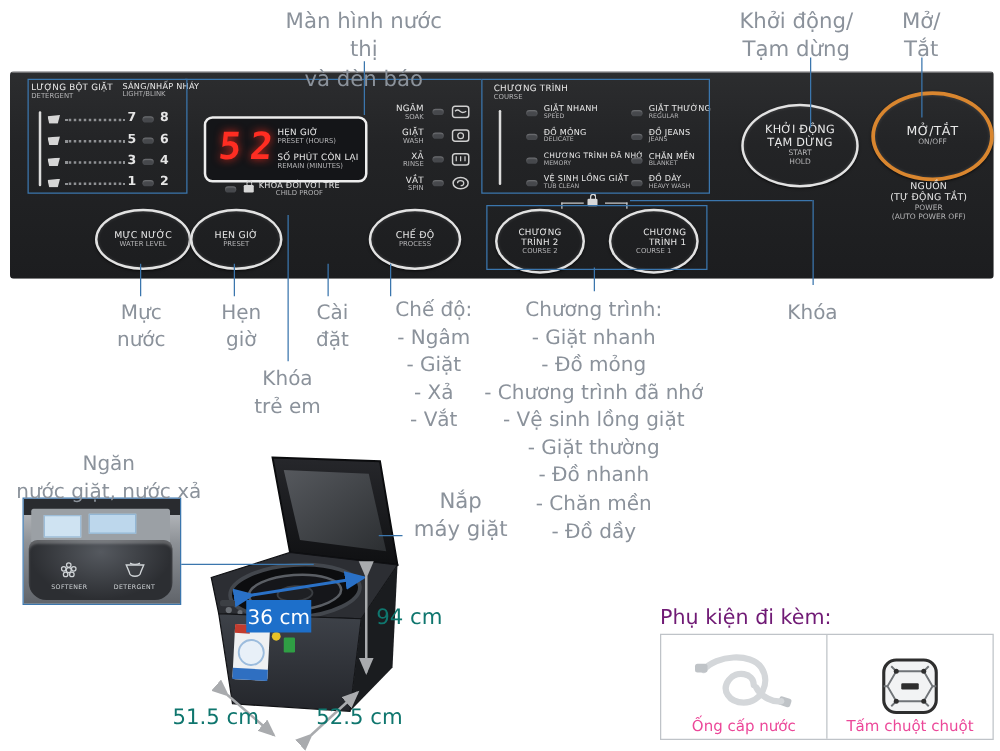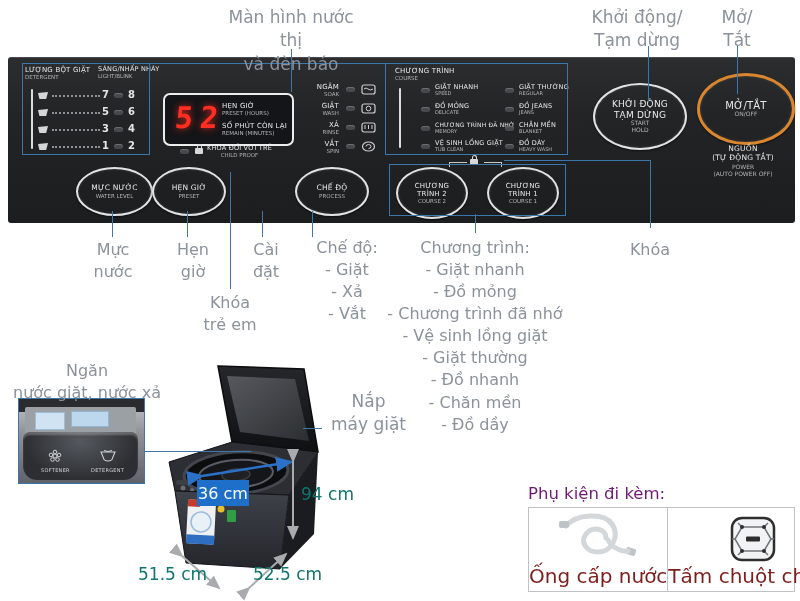--- a/index.html
+++ b/index.html
@@ -54,21 +54,21 @@
   .packet2{position:absolute;left:46px;top:4px;width:36px;height:14px;background:#bdd7ec;border:1px solid #93b6d4}
   .drawer-front{position:absolute;left:4px;top:33px;width:115px;height:48px;border-radius:7px 7px 14px 14px;
        background:radial-gradient(ellipse at 50% 20%,#55595f,#2c2e32 70%);box-shadow:inset 0 3px 2px rgba(255,255,255,.25)}
   .dlabel{font-size:5px;color:#cfd3d6;letter-spacing:.3px;text-align:center}
   
   .acc-title{position:absolute;left:528px;top:484px;font-size:16.5px;color:#701a75;z-index:7}
   .acc-table{position:absolute;left:528px;top:507px;width:267px;height:85px;border:1px solid #bfc3c8;
        display:flex;z-index:7;background:#fff;box-sizing:border-box}
   .acc-cell{flex:1;display:flex;flex-direction:column;align-items:center;justify-content:flex-end;padding-bottom:3px}
   .acc-cell:first-child{border-right:1px solid #bfc3c8}
-  .acc-label{font-size:20px;color:#7f1d1d;white-space:nowrap}
+  .acc-label{font-size:12px;color:#ec4899;white-space:nowrap}
 </style>
 </head>
 <body>
 
 <div class="ann big" style="left:216px;top:6px;width:150px">
   <span style="display:block">Màn hình nước thị</span>
   <span style="display:block">và đèn báo</span>
 </div>
 <div class="ann big" style="left:577px;top:6px;width:120px">
   <span style="display:block">Khởi động/</span>
@@ -245,21 +245,21 @@
   </div>
   <div class="btn" style="left:287px;top:109px;width:70px;height:45px">
     <div class="pvi">CHẾ ĐỘ</div>
     <div class="pen">PROCESS</div>
   </div>
   <div class="btn" style="left:388px;top:109px;width:68px;height:48px">
     <div class="pvi" style="font-size:7px;white-space:normal;width:52px;text-align:center">CHƯƠNG TRÌNH 2</div>
     <div class="pen">COURSE 2</div>
   </div>
   <div class="btn" style="left:479px;top:109px;width:68px;height:48px">
-    <div class="pvi" style="font-size:7px;white-space:normal;width:52px;text-align:center">CHƯƠNG TRÌNH 1</div>
+    <div class="pvi" style="font-size:7px;white-space:normal;width:52px;text-align:right">CHƯƠNG TRÌNH 1</div>
     <div class="pen">COURSE 1</div>
   </div>
 
   <div class="btn" style="left:585px;top:25px;width:90px;height:63px;border-width:2.5px">
     <div class="pvi" style="font-size:9px">KHỞI ĐỘNG</div>
     <div class="pvi" style="font-size:9px">TẠM DỪNG</div>
     <div class="pen" style="font-size:6px">START</div>
     <div class="pen" style="font-size:6px">HOLD</div>
   </div>
 
@@ -300,20 +300,21 @@
 <div class="ann mid" style="left:231px;top:239px;width:70px">
   <span style="display:block">Cài</span>
   <span style="display:block">đặt</span>
 </div>
 <div class="ann mid" style="left:188px;top:292px;width:84px">
   <span style="display:block">Khóa</span>
   <span style="display:block">trẻ em</span>
 </div>
 <div class="ann mid" style="left:295px;top:237px;width:104px">
   <span style="display:block">Chế độ:</span>
+  <span style="display:block">- Ngâm</span>
   <span style="display:block">- Giặt</span>
   <span style="display:block">- Xả</span>
   <span style="display:block">- Vắt</span>
 </div>
 <div class="ann mid" style="left:378px;top:237px;width:194px">
   <span style="display:block">Chương trình:</span>
   <span style="display:block">- Giặt nhanh</span>
   <span style="display:block">- Đồ mỏng</span>
   <span style="display:block">- Chương trình đã nhớ</span>
   <span style="display:block">- Vệ sinh lồng giặt</span>

